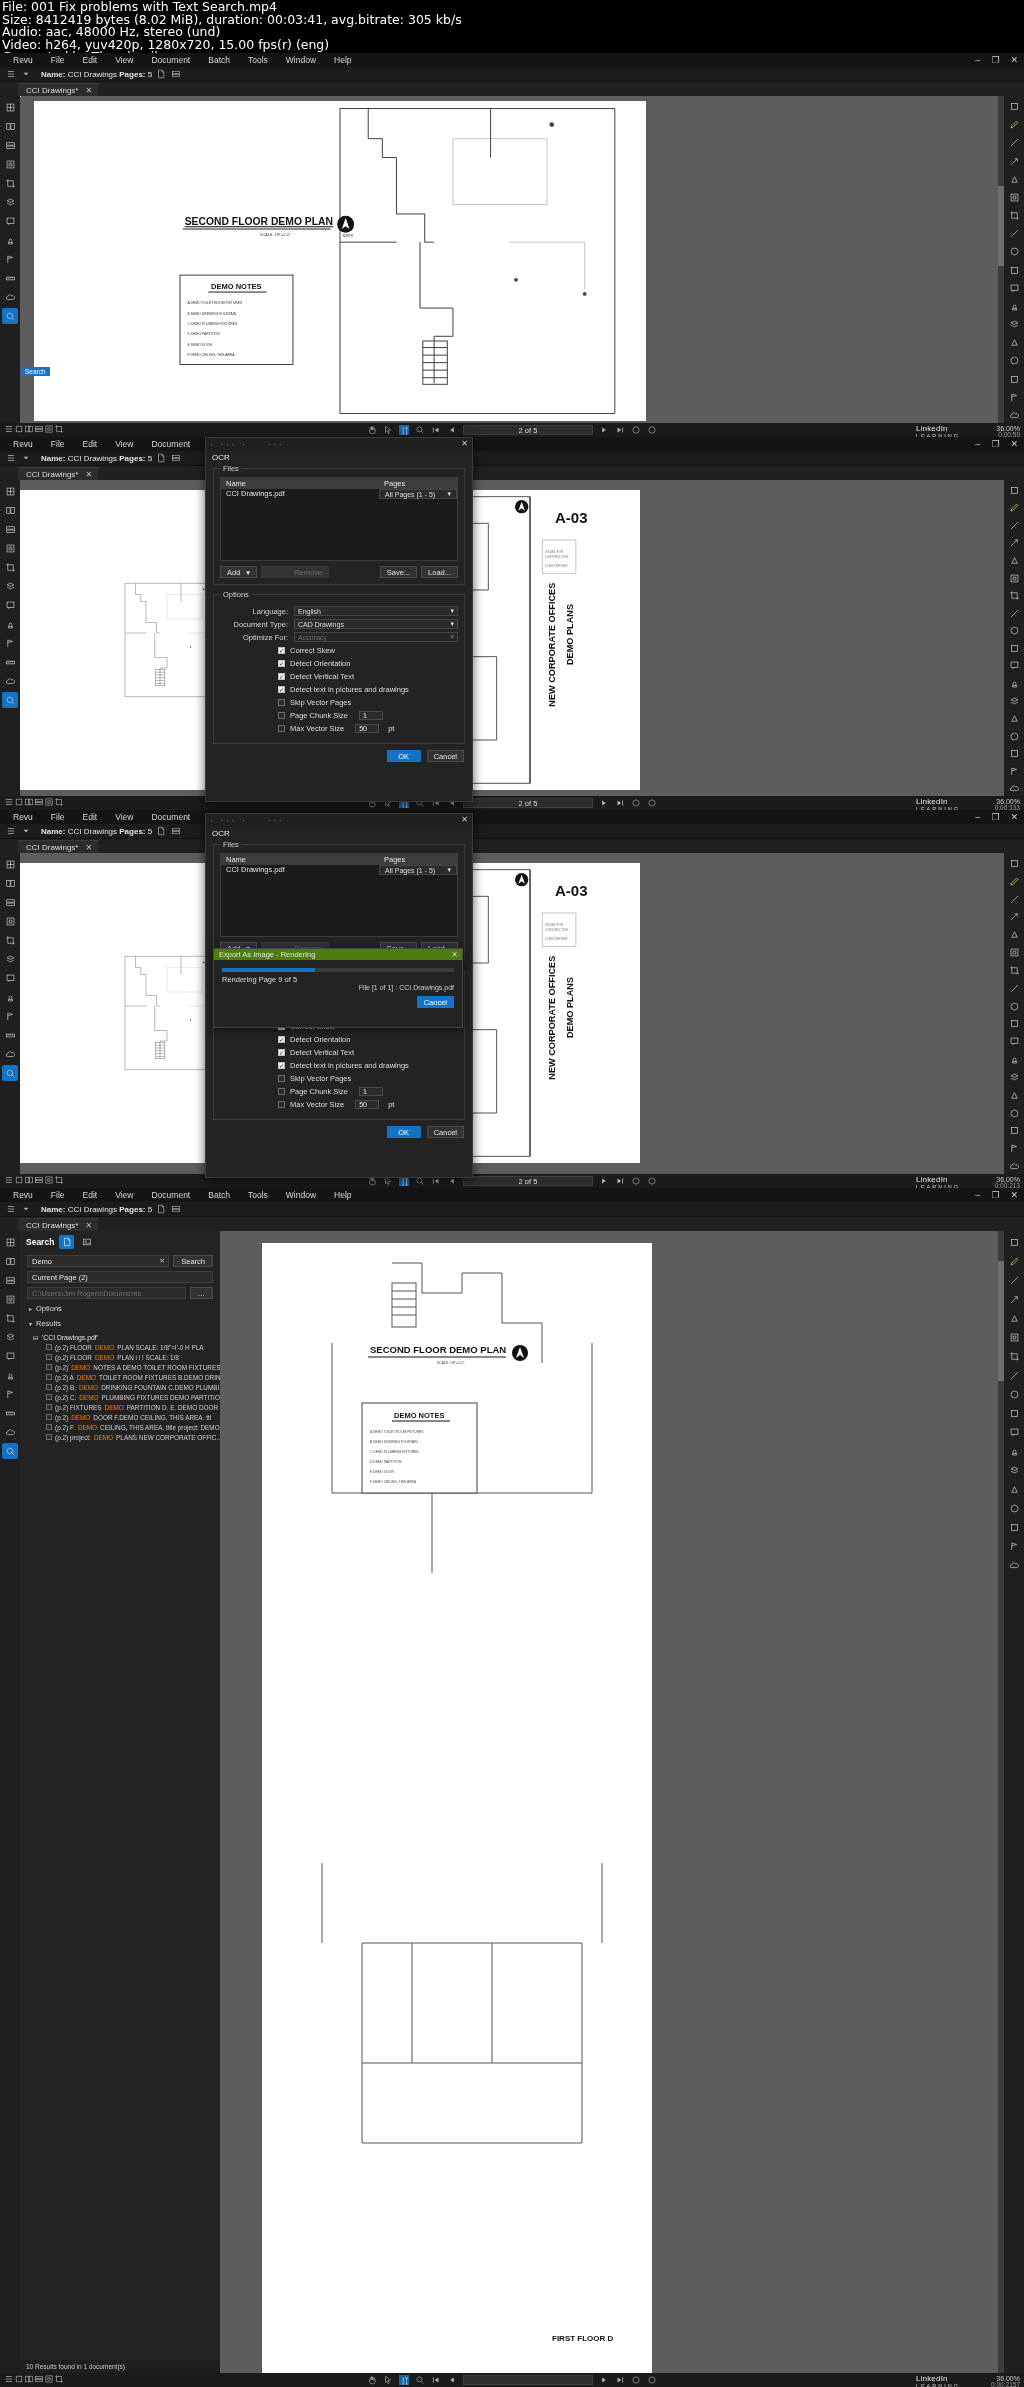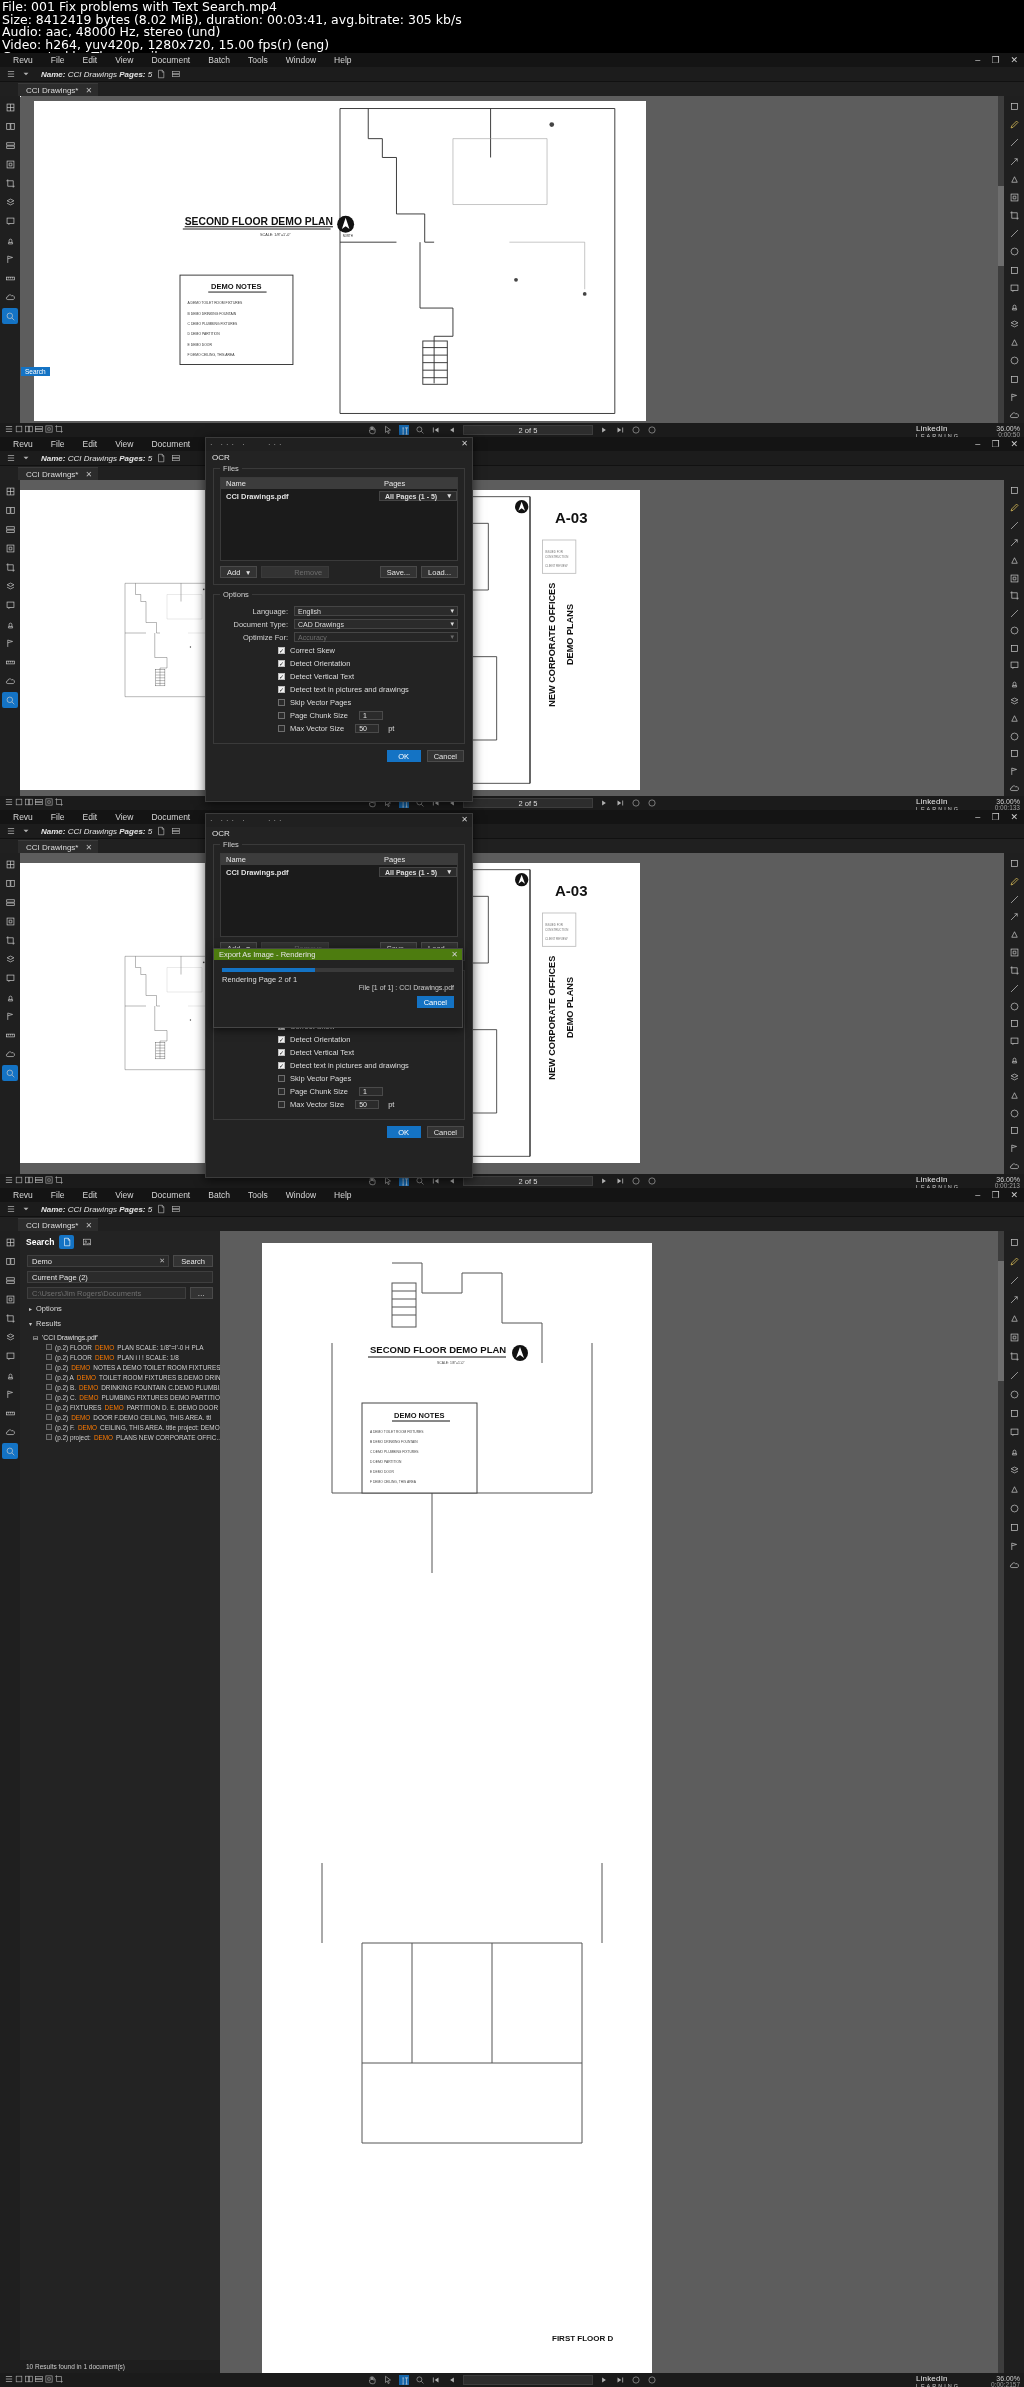--- a/index.html
+++ b/index.html
@@ -25,21 +25,21 @@
   .winbtns { position:absolute; right:2px; top:0; display:flex; gap:11px; align-items:center; height:14px; font-size:9px; color:#cfcfcf; padding-right:4px;}
   .winbtns i { font-style:normal; }
 
   .toolrow {
     height:15px; background:#1c1c1c; display:flex; align-items:center;
     font-size:8px; color:#d0d0d0; padding-left:2px; border-bottom:1px solid #111;
   }
   .toolrow .tgrp { display:flex; align-items:center; gap:5px; padding:0 4px; }
   .ticon { width:10px; height:10px; display:inline-block; position:relative; opacity:.85; }
   .ticon svg { width:10px; height:10px; display:block; }
-  .namebox { font-size:8px; color:#e4e4e4; margin-left:6px; white-space:nowrap;font-style:italic;}
+  .namebox { font-size:8px; color:#e4e4e4; margin-left:6px; white-space:nowrap;}
   .namebox b { font-weight:bold; }
 
   .tabrow { height:14px; background:#202020; display:flex; align-items:flex-end; padding-left:18px; }
   .tabitem {
     background:#2c2c2c; color:#dcdcdc; font-size:8px; height:13px;
     display:flex; align-items:center; gap:7px; padding:0 6px 0 8px;
     border-top:1px solid #3a3a3a;
   }
   .tabitem .x { font-size:8px; color:#bdbdbd; }
 
@@ -66,21 +66,21 @@
   
   .dlg { position:absolute; background:#232323; border:1px solid #3b3b3b; box-shadow:0 2px 10px rgba(0,0,0,.65); }
   .dlg-tb { height:13px; background:#202020; display:flex; align-items:center; padding:0 4px; font-size:7.5px; color:#d8d8d8;}
   .dlg-title { height:12px; font-size:8px; color:#e6e6e6; padding:0 6px; display:flex; align-items:center;}
   .dlg-x { position:absolute; right:4px; top:1px; font-size:8px; color:#d0d0d0;}
   .grp { border:1px solid #3a3a3a; margin:5px 7px 0 7px; position:relative; padding:8px 6px 6px 6px;}
   .grp-label { position:absolute; top:-5px; left:6px; background:#232323; font-size:7.5px; color:#cfcfcf; padding:0 3px;}
   .filetable { border:1px solid #3a3a3a; background:#1b1b1b; height:84px; }
   .fthead { display:flex; background:#3c3c3c; height:11px; align-items:center; font-size:7.5px; color:#e6e6e6;}
   .fthead div { padding:0 5px; }
-  .ftrow { display:flex; height:12px; align-items:flex-end; font-size:7.5px; color:#e0e0e0;font-weight:bold; }
+  .ftrow { display:flex; height:12px; align-items:flex-start; font-size:7.5px; color:#e0e0e0; }
   .ftrow div { padding:0 5px; }
   .combo { background:#2b2b2b; border:1px solid #454545; height:10px; font-size:7px; color:#ddd;
            display:flex; align-items:center; justify-content:space-between; padding:0 3px; }
   .btnrow { display:flex; gap:4px; margin-top:5px; align-items:flex-end; font-size:7.5px;}
   .btn { background:#333; border:1px solid #4a4a4a; color:#e2e2e2; height:12px; min-width:34px;
          display:inline-flex; align-items:center; justify-content:center; font-size:7.5px; padding:0 6px; }
   .btn.dis { color:#6d6d6d; border-color:#3a3a3a;padding-left:32px; }
   .btn.pri { background:#1473c4; border-color:#1473c4; color:#fff; }
   .spacer { flex:1; }
   .frow { display:flex; align-items:center; font-size:7.5px; color:#dcdcdc; margin:3px 0; }
@@ -1401,21 +1401,21 @@
       </div>
     </div>
     <div class="sub" style="left: 213px; top: 948px; width: 250px; height: 80px;">
       <div class="sub-tb">
         <span>Export As Image - Rendering</span>
         <span class="dlg-x">✕</span>
       </div>
       <div class="pbar">
         <i style="width: 40%;"></i>
       </div>
-      <div class="ptext">Rendering Page 2 of 1</div>
+      <div class="ptext">Rendering Page 9 of 5</div>
       <div class="pfile">File [1 of 1] : CCI Drawings.pdf</div>
       <div class="dlgfoot" style="padding: 5px 8px 0px 0px;">
         <div class="btn pri">Cancel</div>
       </div>
     </div>
     <div class="panel" style="top: 1188px; height: 1199px;">
       <div class="menubar">
         <span class="mi">Revu</span>
         <span class="mi">File</span>
         <span class="mi">Edit</span>

